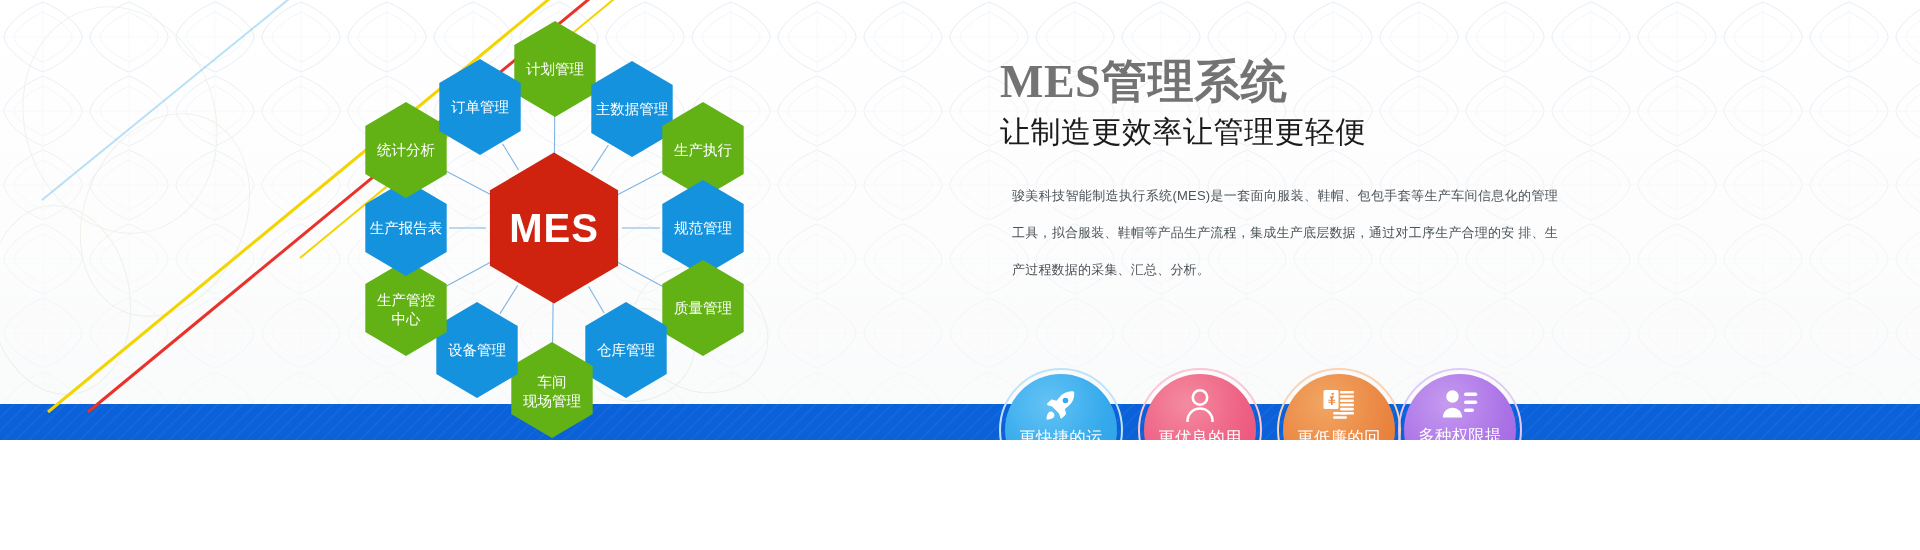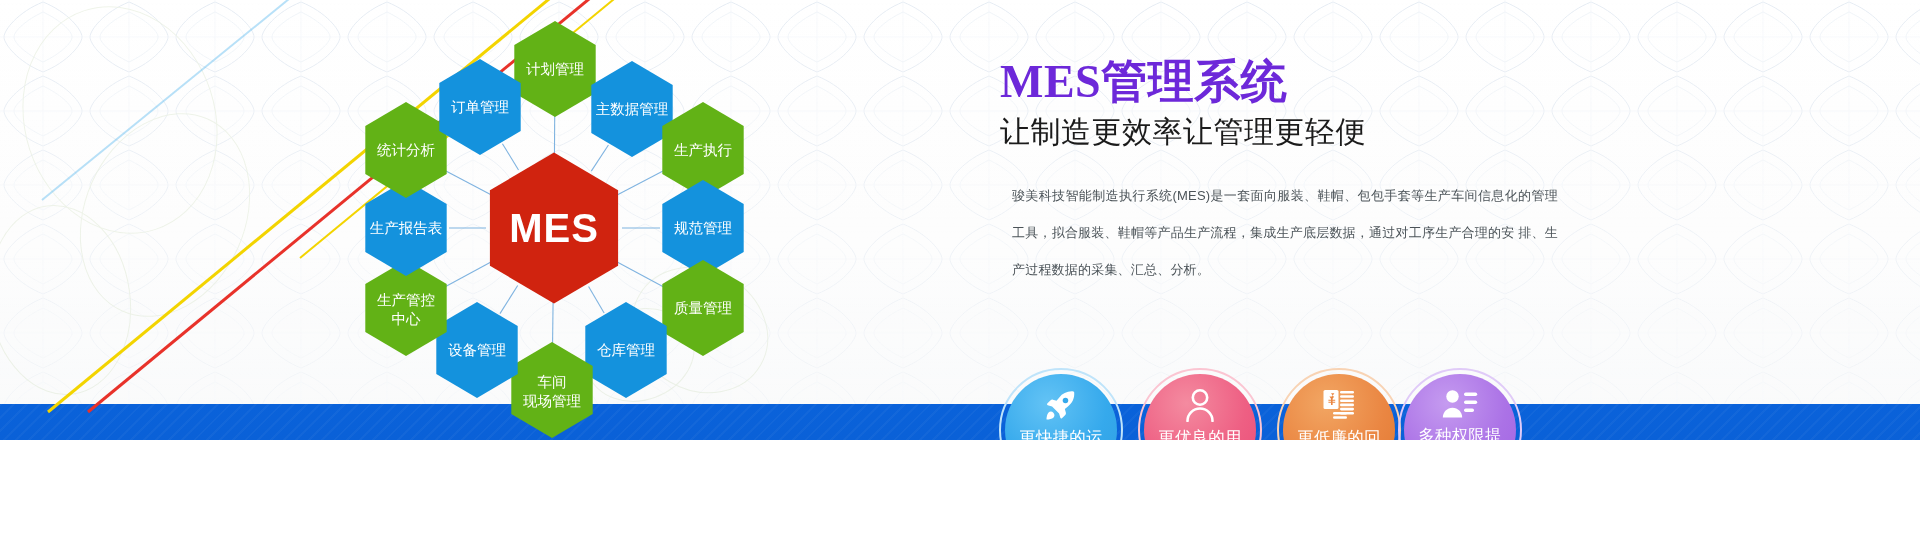--- a/index.html
+++ b/index.html
@@ -23,21 +23,21 @@
   .deco-lines{position:absolute;left:0;top:0;width:1920px;height:550px;pointer-events:none;}
 
   
   #hexwrap{position:absolute;left:330px;top:12px;width:500px;height:430px;}
   #hexwrap svg{position:absolute;left:0;top:0;}
 
   
   .right{position:absolute;left:1000px;top:58px;width:600px;}
   .headline{
     font-family:"Liberation Serif","DejaVu Serif",serif;
-    font-weight:bold;font-size:46px;line-height:1.05;color:#6d28d9;
+    font-weight:bold;font-size:46px;line-height:1.05;color:#737373;
     letter-spacing:.5px;margin:0 0 6px 0;white-space:nowrap;}
   .subhead{
     font-size:30px;color:#1b1b1b;font-weight:normal;margin:0 0 24px 0;
     letter-spacing:.5px;white-space:nowrap;}
   .para{font-size:13px;line-height:37px;color:#4b5358;width:546px;margin:12px;
     text-align:justify;letter-spacing:.2px;}
 
   
   #badges{position:absolute;left:1005px;top:374px;width:560px;height:120px;}
   .badge{

